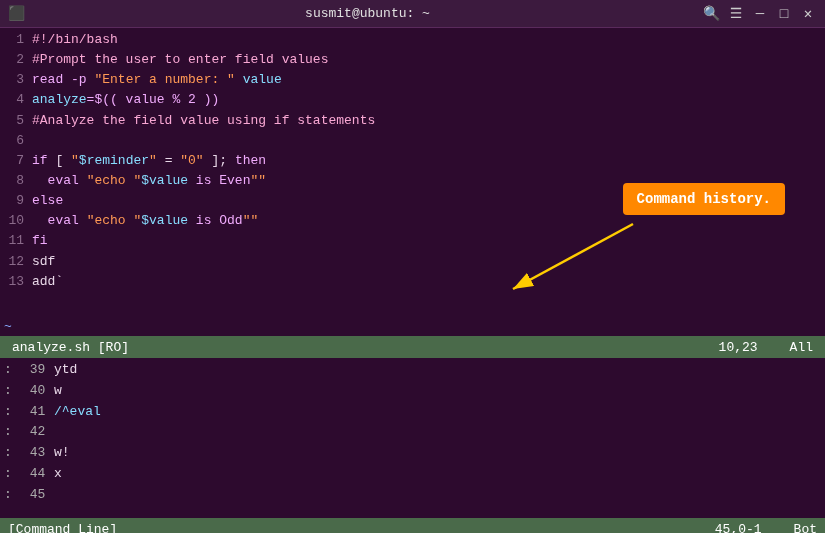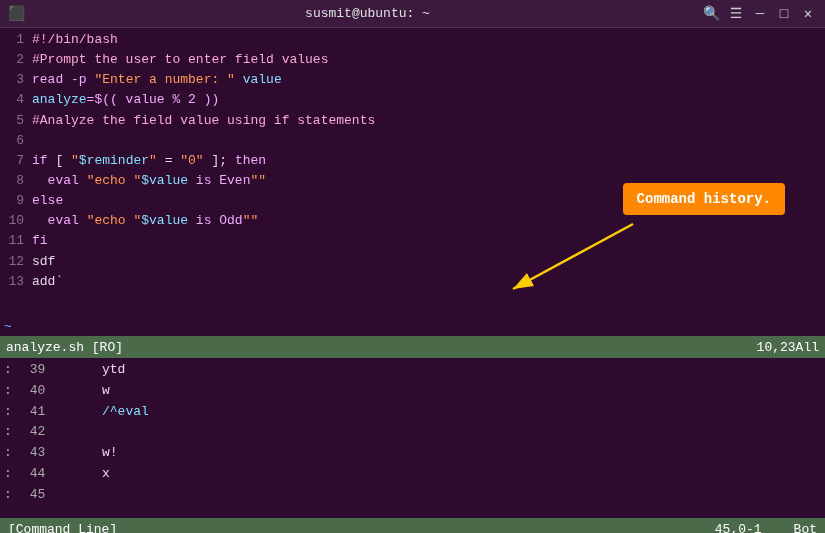--- a/index.html
+++ b/index.html
@@ -119,21 +119,21 @@
     }
 
     
     #statusbar {
       background: #4a6a4a;
       color: #ffffff;
       height: 22px;
       display: flex;
       align-items: center;
       justify-content: space-between;
-      padding: 0 6px;
+      padding: 0 12px;
       font-size: 13px;
       font-family: 'Courier New', Courier, monospace;
     }
     #statusbar-left { color: #ffffff; }
 
     
     #cmd-history {
       background: #2d0a2e;
       padding: 2px 0;
       height: 160px;
@@ -141,21 +141,21 @@
     }
     .hist-line {
       display: flex;
       align-items: baseline;
       line-height: 1.6;
       padding: 0 4px;
       white-space: pre;
     }
     .hist-colon { color: #aaaaaa; width: 18px; flex-shrink: 0; }
     .hist-num { color: #aaaaaa; width: 32px; flex-shrink: 0; }
-    .hist-content { color: #e8d8e8; margin-left: 48px; }
+    .hist-content { color: #e8d8e8; }
     .hist-hlsearch { color: #88ddff; }
     .hist-eval { color: #88ddff; }
 
     
     #cmdline-bar {
       background: #4a6a4a;
       color: #ffffff;
       height: 22px;
       display: flex;
       align-items: center;
@@ -261,21 +261,21 @@
   </div>
 </div>
 
 <div id="tilde-area">
   <span class="c-tilde">~</span>
 </div>
 
 <div id="statusbar">
   <span id="statusbar-left">analyze.sh [RO]</span>
   <span style="flex:1"></span>
-  <span style="">10,23</span>
+  <span style="margin-right:32px">10,23</span>
   <span>All</span>
 </div>
 
 <div id="cmd-history">
 
   <div class="hist-line">
     <span class="hist-colon">:</span>
     <span class="hist-num"> 39</span>
     <span class="hist-content">ytd</span>
   </div>

